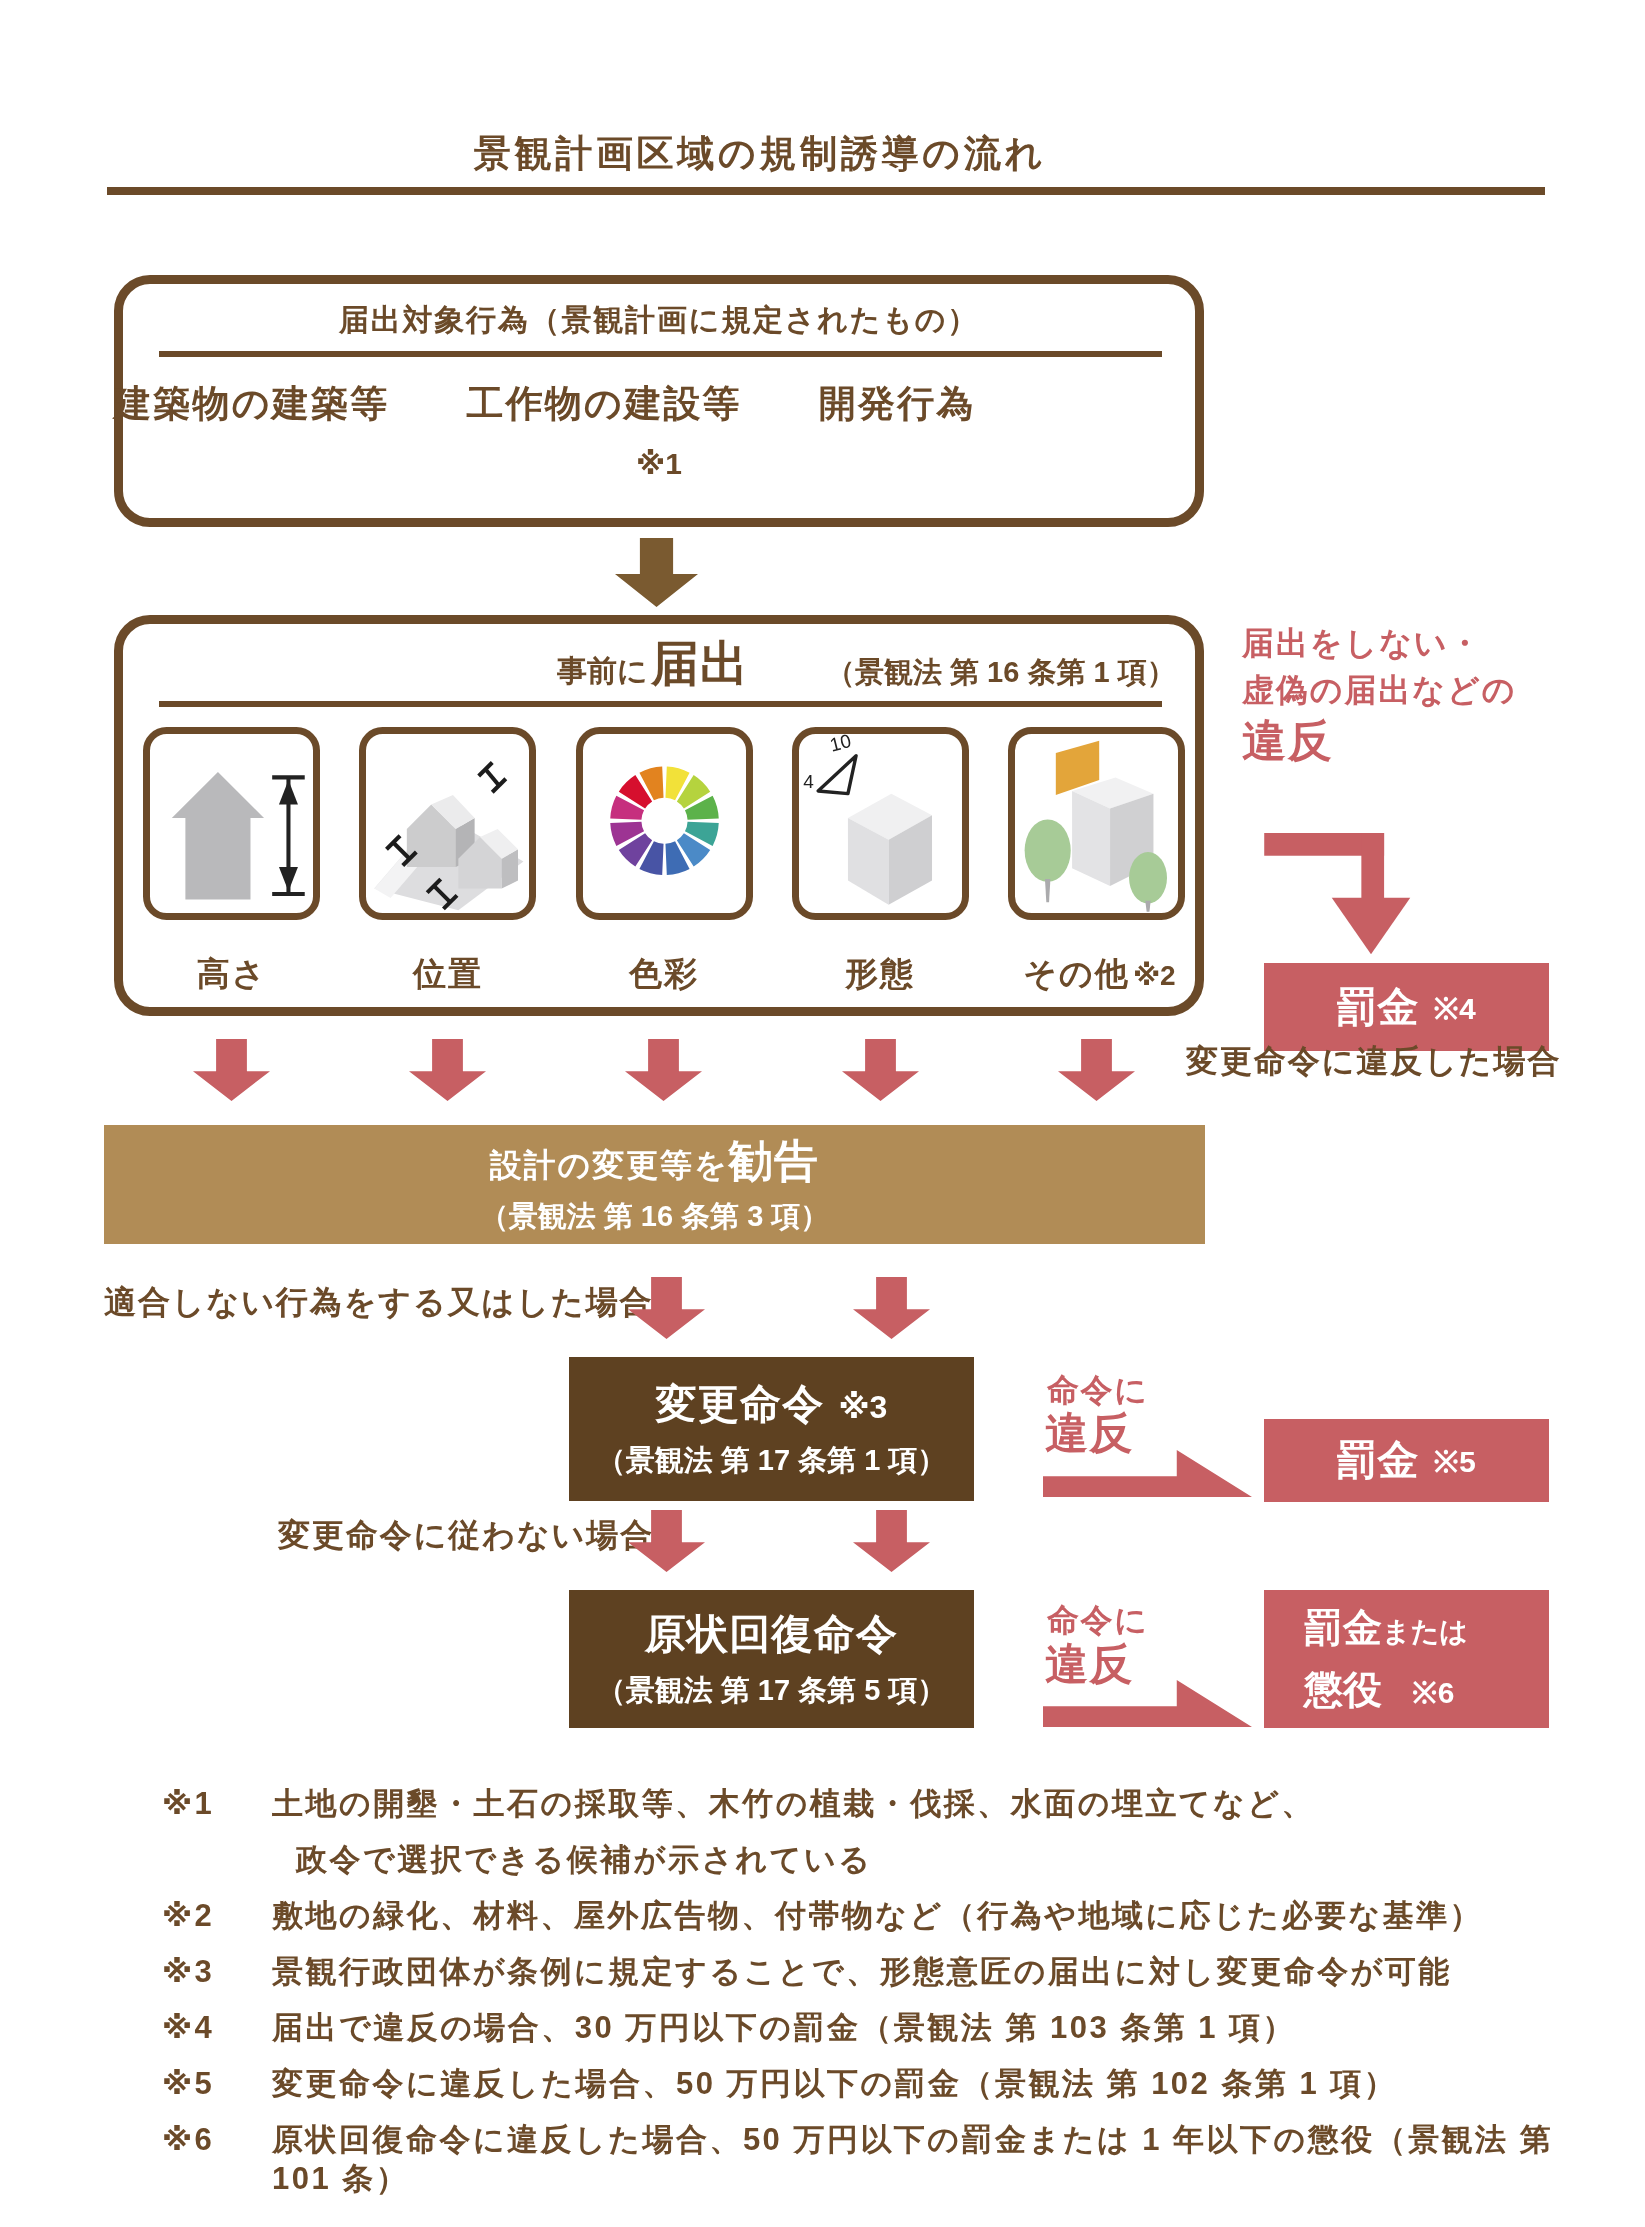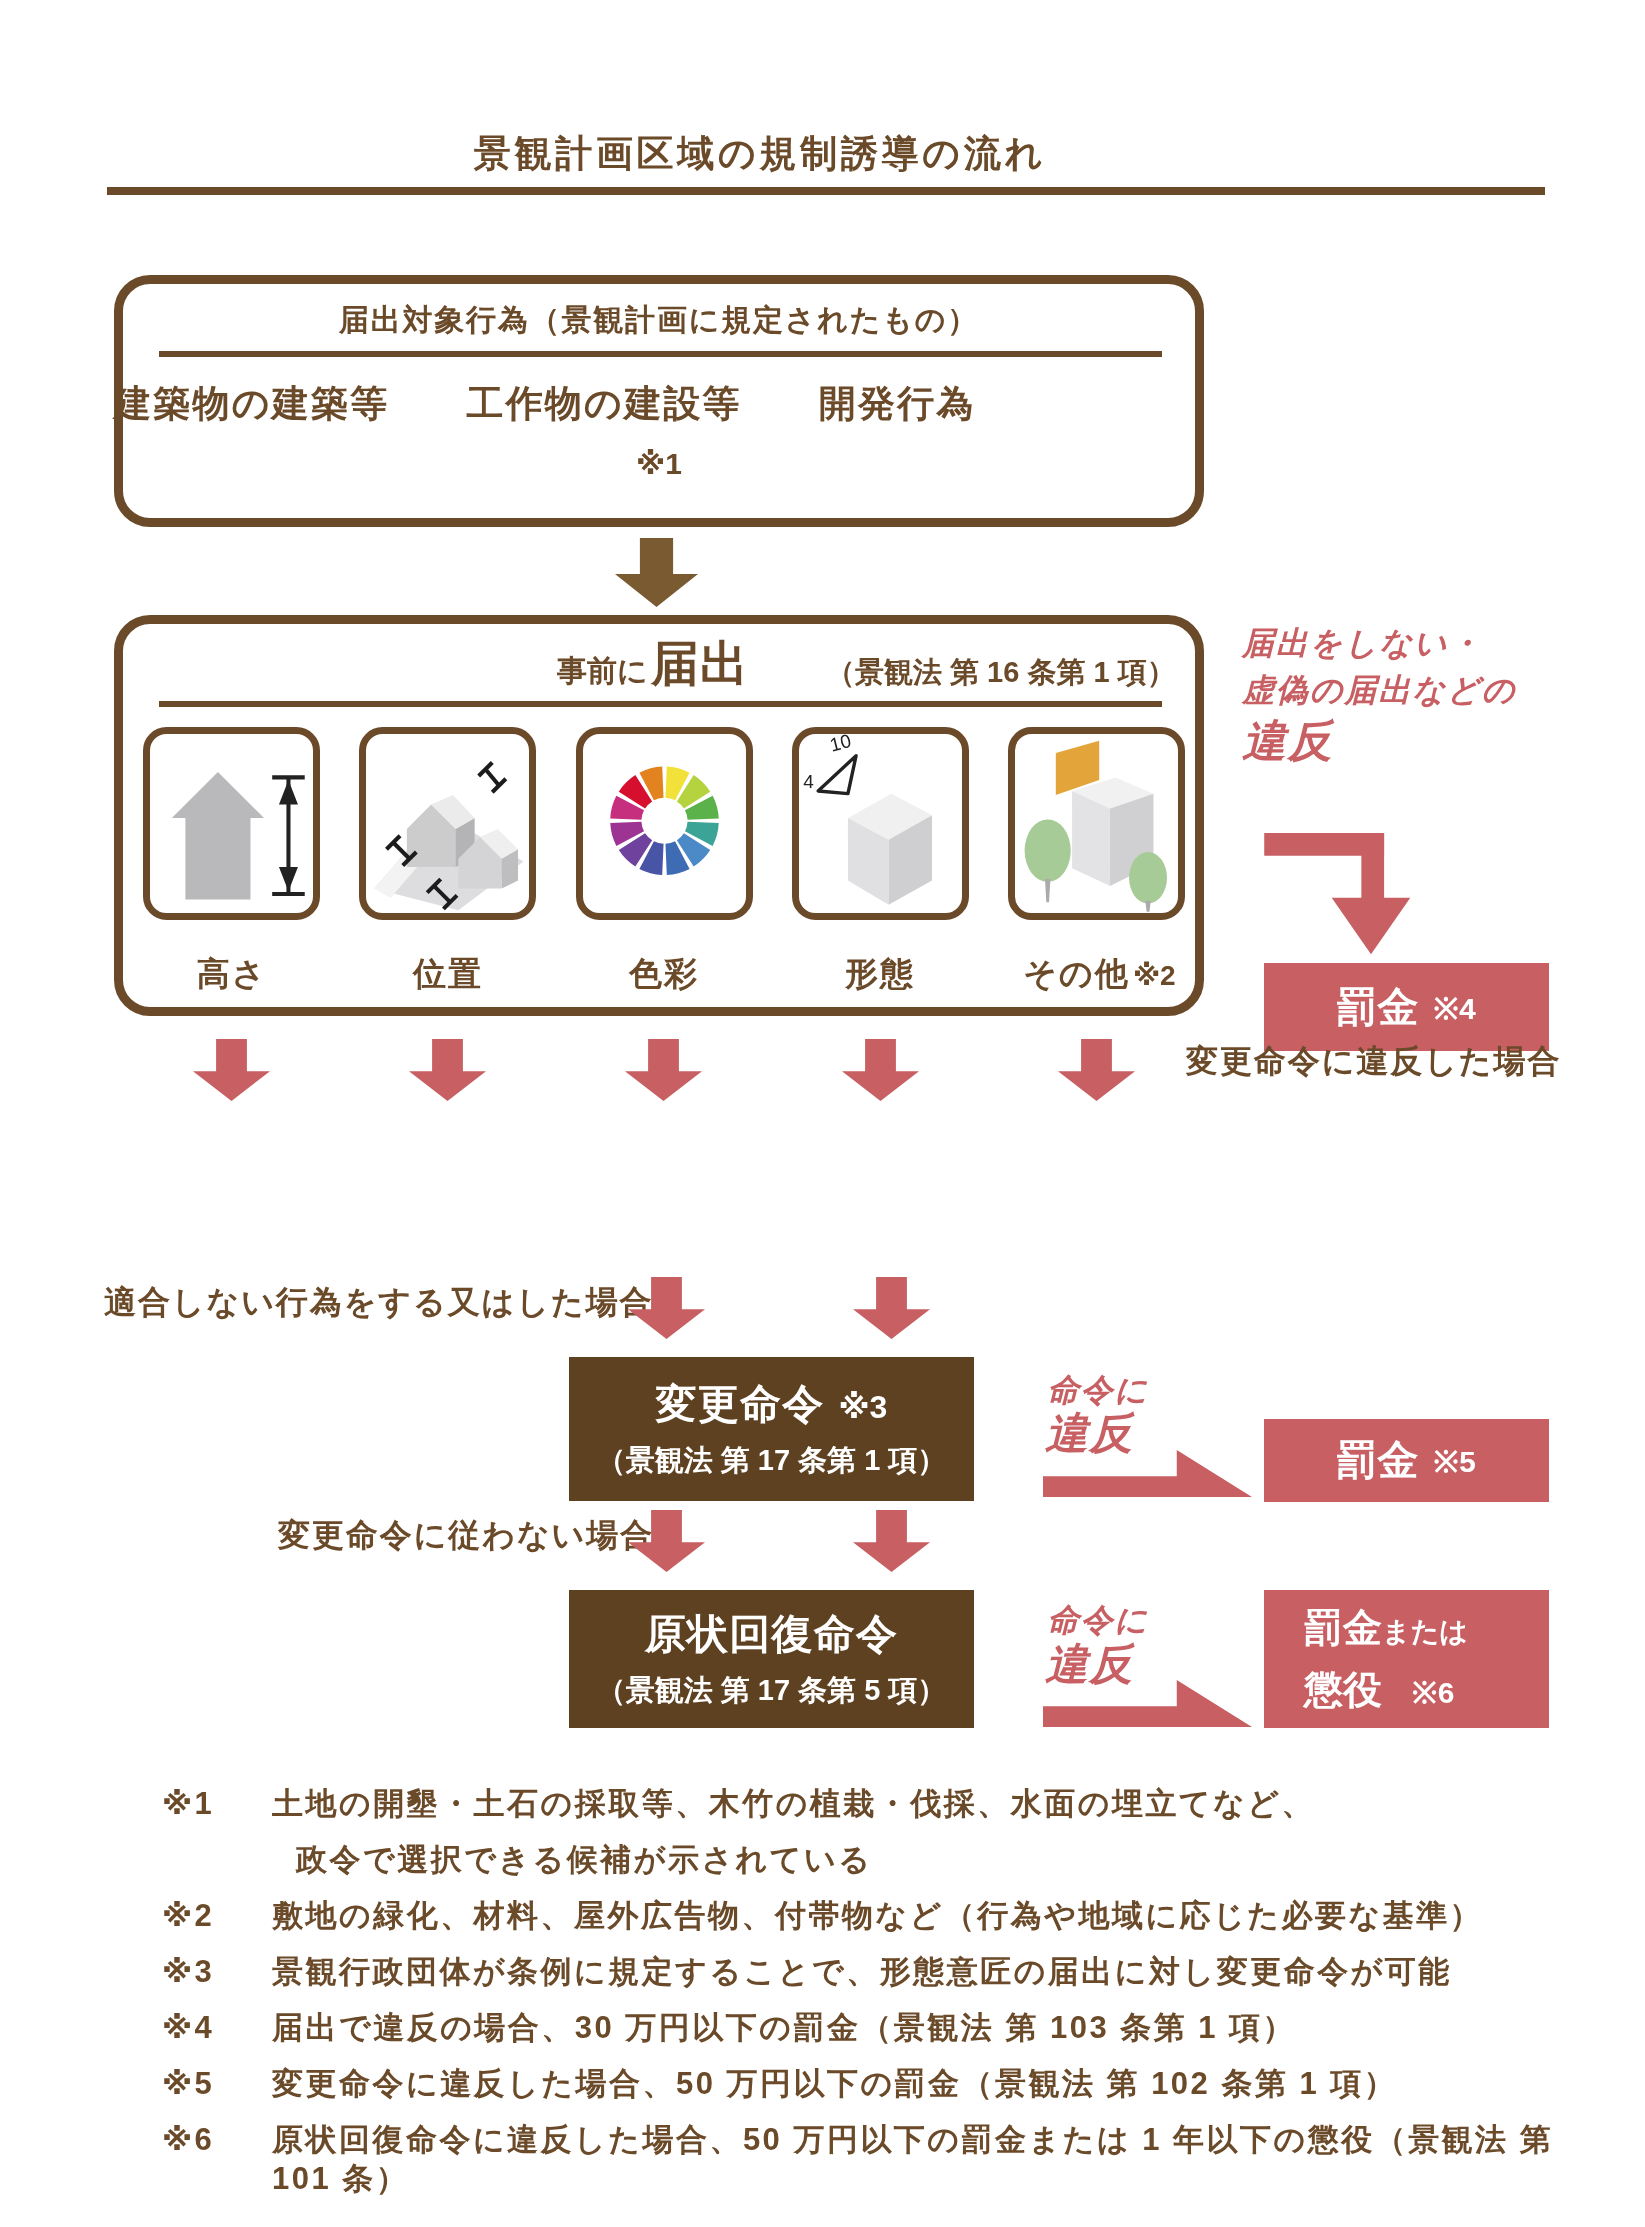--- a/index.html
+++ b/index.html
@@ -1,20 +1,20 @@
 <!DOCTYPE html>
 <html style="--brown: #6b4a29; --brown-arrow: #7a5a30; --tan: #b18c56; --box-brown: #5e4121; --red: #c75f63;font-size:11px"><head>
 <meta charset="utf-8">
 <style>
   html,body{margin:0;padding:0;background:#fff;}
   .page{position:relative;width:1646px;height:2227px;background:#ffffff;overflow:hidden;
         font-family:"Liberation Sans","DejaVu Sans",sans-serif;}
   .abs{position:absolute;}
   .brown{color:var(--brown);}
-  .red-t{color:var(--red);font-style:italic;}
+  .red-t{color:var(--red);}
   .white-t{color:#ffffff;}
   .center{text-align:center;}
   .rbox{position:absolute;border:9.7px solid var(--brown);border-radius:36px;background:#fff;box-sizing:border-box;}
   .card{position:absolute;border:7.6px solid var(--brown);border-radius:23.5px;background:#fff;box-sizing:border-box;}
   .divider{position:absolute;height:6.2px;background:var(--brown);}
   .arrow-down{position:absolute;clip-path:polygon(30% 0,70% 0,70% 52%,100% 52%,50% 100%,0 52%,30% 52%);}
   .arrow-right-slant{position:absolute;background:var(--red);clip-path:polygon(0 56%,64% 56%,64% 0,100% 100%,0 100%);}
   .red-box{position:absolute;background:var(--red);display:flex;align-items:center;justify-content:center;font-family:Liberation Mono, monospace;}
   .cmd-box{position:absolute;background:var(--box-brown);display:flex;flex-direction:column;align-items:center;justify-content:center;}
   .tan-bar{position:absolute;background:var(--tan);display:flex;flex-direction:column;align-items:center;justify-content:center;}
@@ -151,20 +151,27 @@
     <span class="white-t" style="font-size:30px;font-weight:600;">※4</span>
   </div>
 
   <div class="arrow-down" style="left:193px;top:1039px;width:77px;height:62px;background:var(--red);"></div>
   <div class="arrow-down" style="left:409px;top:1039px;width:77px;height:62px;background:var(--red);"></div>
   <div class="arrow-down" style="left:625px;top:1039px;width:77px;height:62px;background:var(--red);"></div>
   <div class="arrow-down" style="left:842px;top:1039px;width:77px;height:62px;background:var(--red);"></div>
   <div class="arrow-down" style="left:1058px;top:1039px;width:77px;height:62px;background:var(--red);"></div>
   <div class="abs brown ls" style="left:1186px;top:1045px;font-size:32px;font-weight:600;line-height:1;">変更命令に違反した場合</div>
 
+  <div class="tan-bar" style="left:104px;top:1125px;width:1101px;height:119px;">
+    <div style="display:flex;align-items:baseline;">
+      <span class="white-t ls" style="font-size:32px;font-weight:600;">設計の変更等を</span>
+      <span class="white-t" style="font-size:44px;font-weight:800;letter-spacing:0.03em;">勧告</span>
+    </div>
+    <div class="white-t" style="font-size:29px;font-weight:600;margin-top:5.5px;">（景観法 第 16 条第 3 項）</div>
+  </div>
 
   <div class="abs brown ls" style="left:104px;top:1286px;font-size:32px;font-weight:600;line-height:1;">適合しない行為をする又はした場合</div>
   <div class="arrow-down" style="left:628px;top:1277px;width:77px;height:62px;background:var(--red);"></div>
   <div class="arrow-down" style="left:853px;top:1277px;width:77px;height:62px;background:var(--red);"></div>
 
   <div class="cmd-box" style="left:569px;top:1357px;width:405px;height:144px;">
     <div style="display:flex;align-items:baseline;gap:14px;">
       <span class="white-t" style="font-size:41px;font-weight:800;letter-spacing:0.03em;">変更命令</span>
       <span class="white-t" style="font-size:32px;font-weight:600;">※3</span>
     </div>

